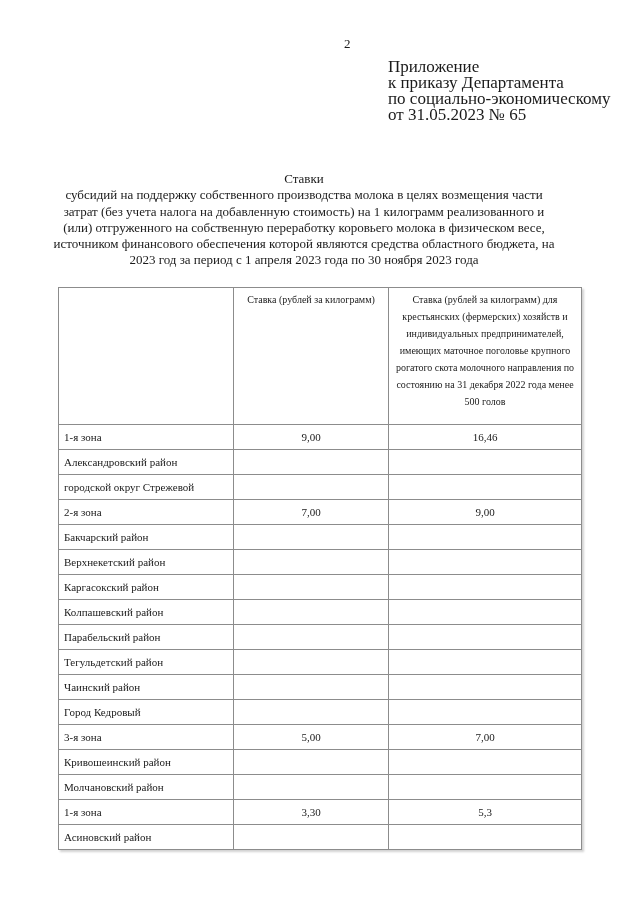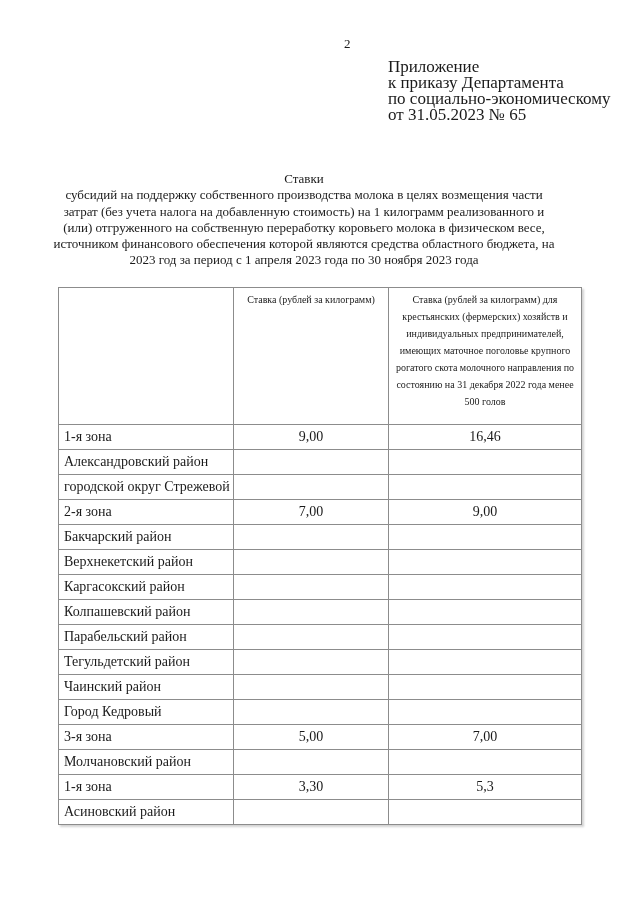--- a/index.html
+++ b/index.html
@@ -52,21 +52,21 @@
   .rates-table thead th {
     height: 118px;
     vertical-align: top;
     text-align: center;
     font-size: 10px;
     line-height: 17px;
     padding: 3px 5px 14px 5px;
   }
   .rates-table tbody td {
     height: 24px;
-    font-size: 14px;
+    font-size: 11px;
     vertical-align: middle;
     padding: 0;
     margin-left: 16px;
   }
   .rates-table tbody td.c-label {
     text-align: left;
     padding-left: 5px;
     padding-right: 3px;
   }
   .rates-table tbody td.c-rate,
@@ -170,20 +170,25 @@
         <td class="c-label">Город Кедровый</td>
         <td class="c-rate"></td>
         <td class="c-kfh"></td>
       </tr>
       <tr>
         <td class="c-label">3-я зона</td>
         <td class="c-rate">5,00</td>
         <td class="c-kfh">7,00</td>
       </tr>
       <tr>
+        <td class="c-label">Кривошеинский район</td>
+        <td class="c-rate"></td>
+        <td class="c-kfh"></td>
+      </tr>
+      <tr>
         <td class="c-label">Молчановский район</td>
         <td class="c-rate"></td>
         <td class="c-kfh"></td>
       </tr>
       <tr>
         <td class="c-label">1-я зона</td>
         <td class="c-rate">3,30</td>
         <td class="c-kfh">5,3</td>
       </tr>
       <tr>

